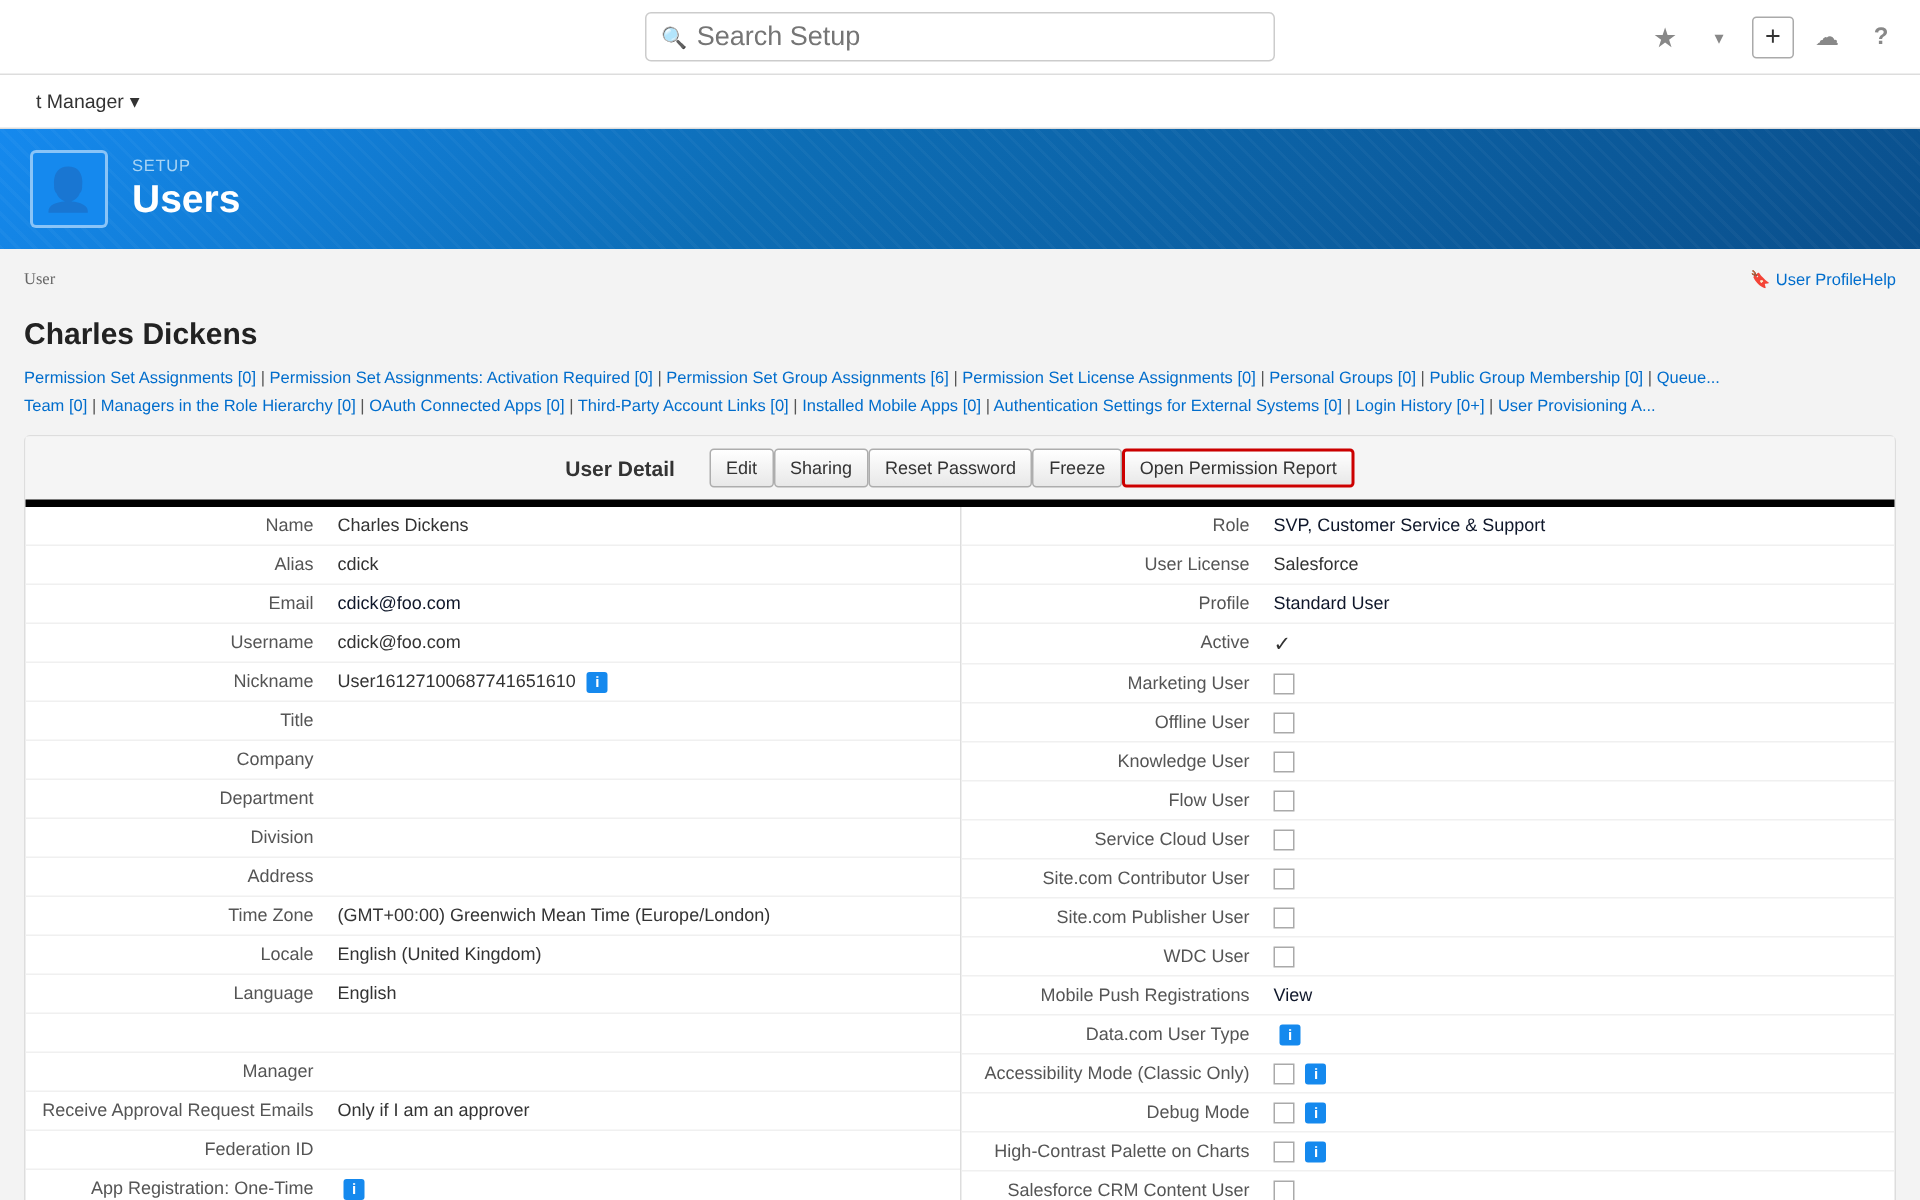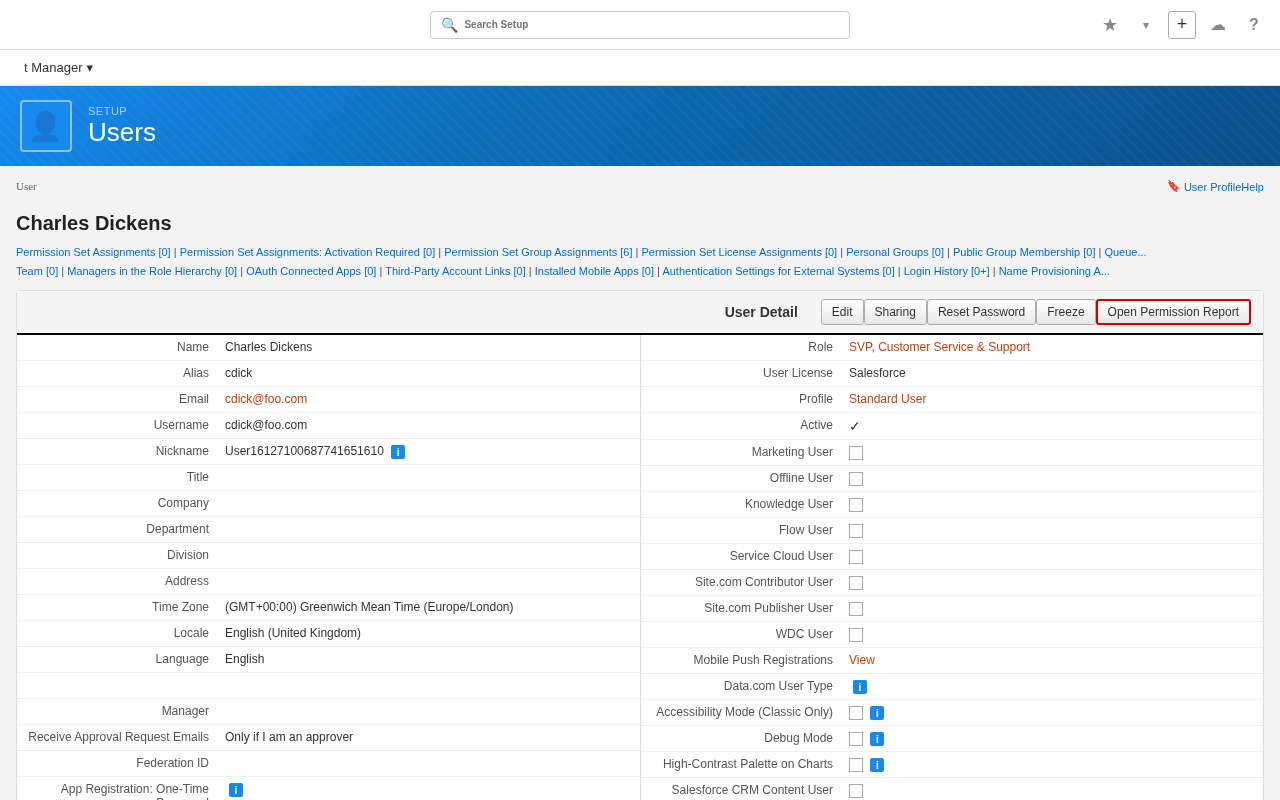--- a/index.html
+++ b/index.html
@@ -25,23 +25,22 @@
       padding: 5px 10px;
       background: #fff;
       position: absolute;
       left: 50%;
       transform: translateX(-50%);
     }
     .search-bar input {
       border: none;
       outline: none;
       width: 100%;
-      font-size: 10px;
+      font-size: 18px;
       color: #555;
-      font-weight: bold;
     }
     .search-icon-nav { color: #999; margin-right: 6px; font-size: 14px; }
     .nav-right {
       display: flex;
       align-items: center;
       gap: 8px;
       margin-left: auto;
     }
     .nav-icon-btn {
       width: 28px; height: 28px;
@@ -99,42 +98,42 @@
       border-radius: 4px;
       display: flex; align-items: center; justify-content: center;
       color: #fff;
       font-size: 28px;
       flex-shrink: 0;
       position: relative;
       z-index: 1;
     }
     .setup-title-area { position: relative; z-index: 1; }
     .setup-label { font-size: 11px; color: #a8d4f5; letter-spacing: 0.5px; text-transform: uppercase; }
-    .setup-title { font-size: 26px; color: #fff; font-weight: 400; }
+    .setup-title { font-size: 26px; color: #fff; font-weight: 700; }
 
     
     .content-area {
       background: #f3f3f3;
       padding: 14px 16px;
     }
 
     
     .user-section {
       background: #fff;
       border: 1px solid #ddd;
       border-radius: 4px;
       margin-top: 10px;
     }
     .user-section-header {
       background: #f5f5f5;
-      border-bottom: 2px solid #000000;
+      border-bottom: 5px solid #000000;
       padding: 8px 12px;
       display: flex;
       align-items: center;
-      justify-content: flex-end;
+      justify-content: center;
     }
     .section-title { font-size: 14px; font-weight: bold; color: #333; }
     .button-row { display: flex; gap: 0; padding-left: 23px; }
     .btn {
       padding: 4px 10px;
       font-size: 12px;
       border: 1px solid #adadad;
       border-radius: 3px;
       background: linear-gradient(to bottom, #ffffff, #e8e8e8);
       cursor: pointer;
@@ -168,21 +167,21 @@
       font-size: 12px;
       font-weight: normal;
       flex-shrink: 0;
     }
     .field-value {
       flex: 1;
       padding: 5px 8px;
       font-size: 12px;
       color: #333;
     }
-    .field-value a { color: #c2410c; text-decoration: none; }
+    .field-value a { color: #0f172a; text-decoration: none; }
     .checkbox-box {
       width: 14px; height: 14px;
       border: 1px solid #aaa;
       background: #fff;
       display: inline-block;
       vertical-align: middle;
     }
     .checkmark { color: #333; font-size: 14px; }
     .info-btn {
       display: inline-flex;
@@ -289,21 +288,21 @@
     <a href="#">OAuth Connected Apps [0]</a>
     <span> | </span>
     <a href="#">Third-Party Account Links [0]</a>
     <span> | </span>
     <a href="#">Installed Mobile Apps [0]</a>
     <span> | </span>
     <a href="#">Authentication Settings for External Systems [0]</a>
     <span> | </span>
     <a href="#">Login History [0+]</a>
     <span> | </span>
-    <a href="#">Name Provisioning A...</a>
+    <a href="#">User Provisioning A...</a>
   </div>
 
   <div class="user-section">
     <div class="user-section-header">
       <span class="section-title">User Detail</span>
       <div class="button-row">
         <button class="btn">Edit</button>
         <button class="btn">Sharing</button>
         <button class="btn">Reset Password</button>
         <button class="btn">Freeze</button>

